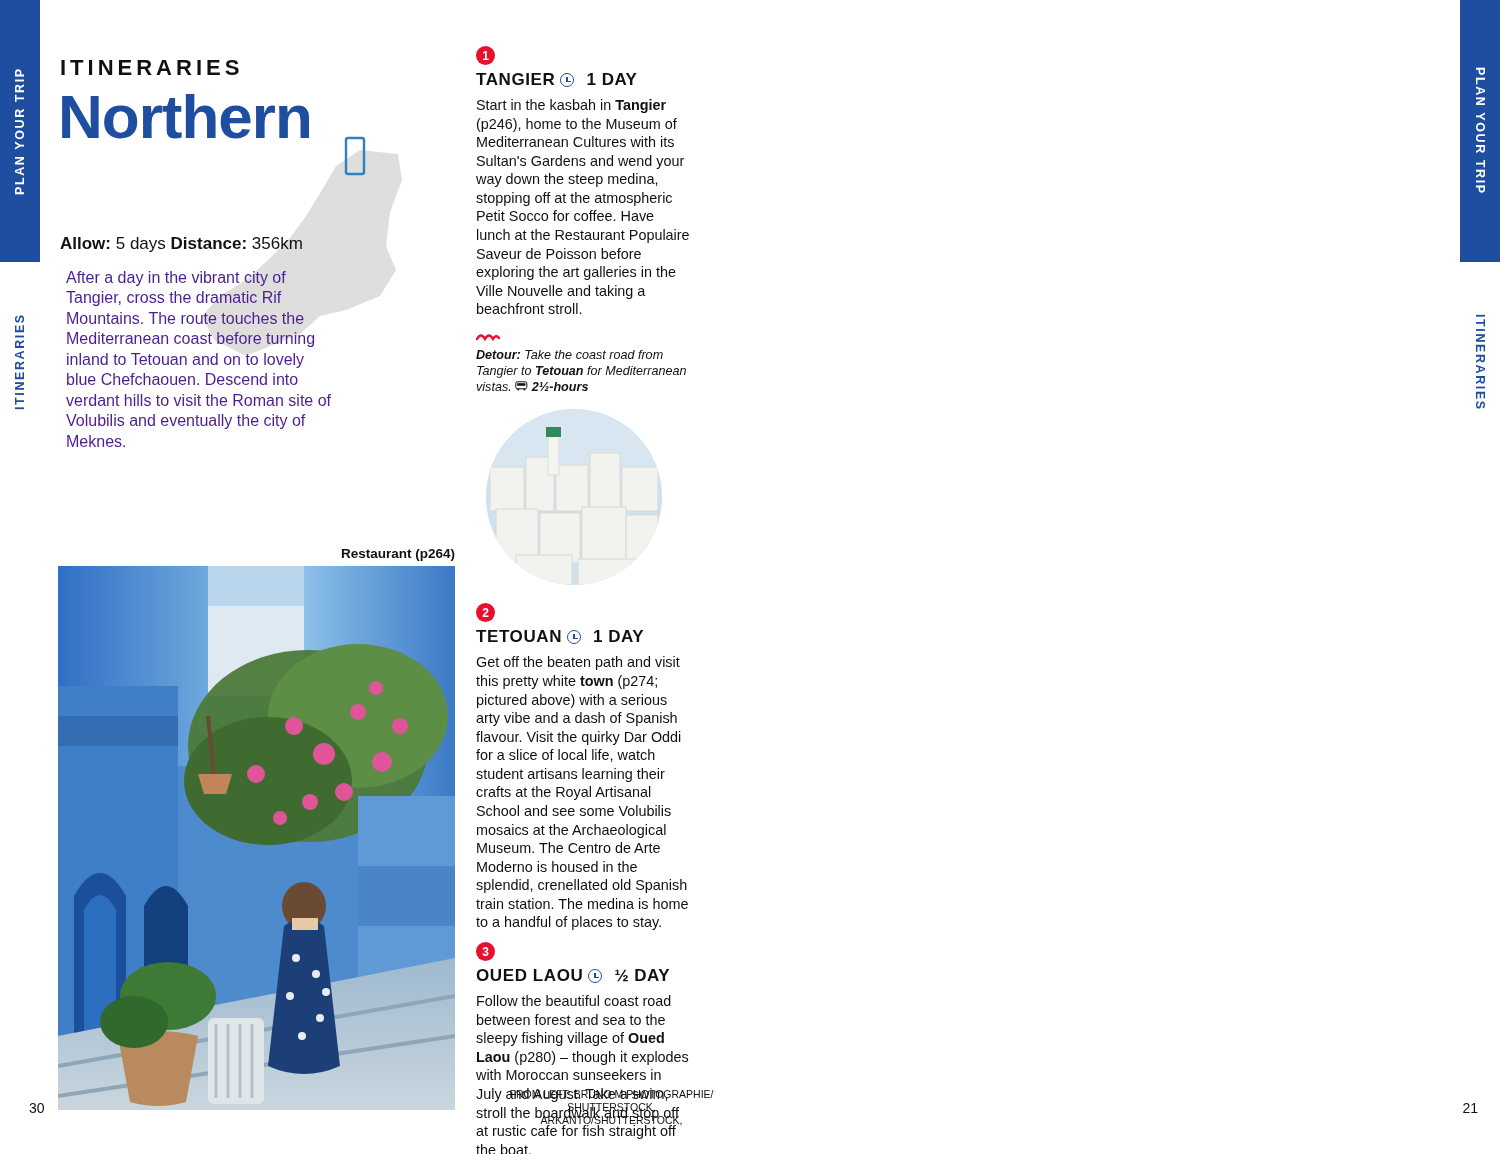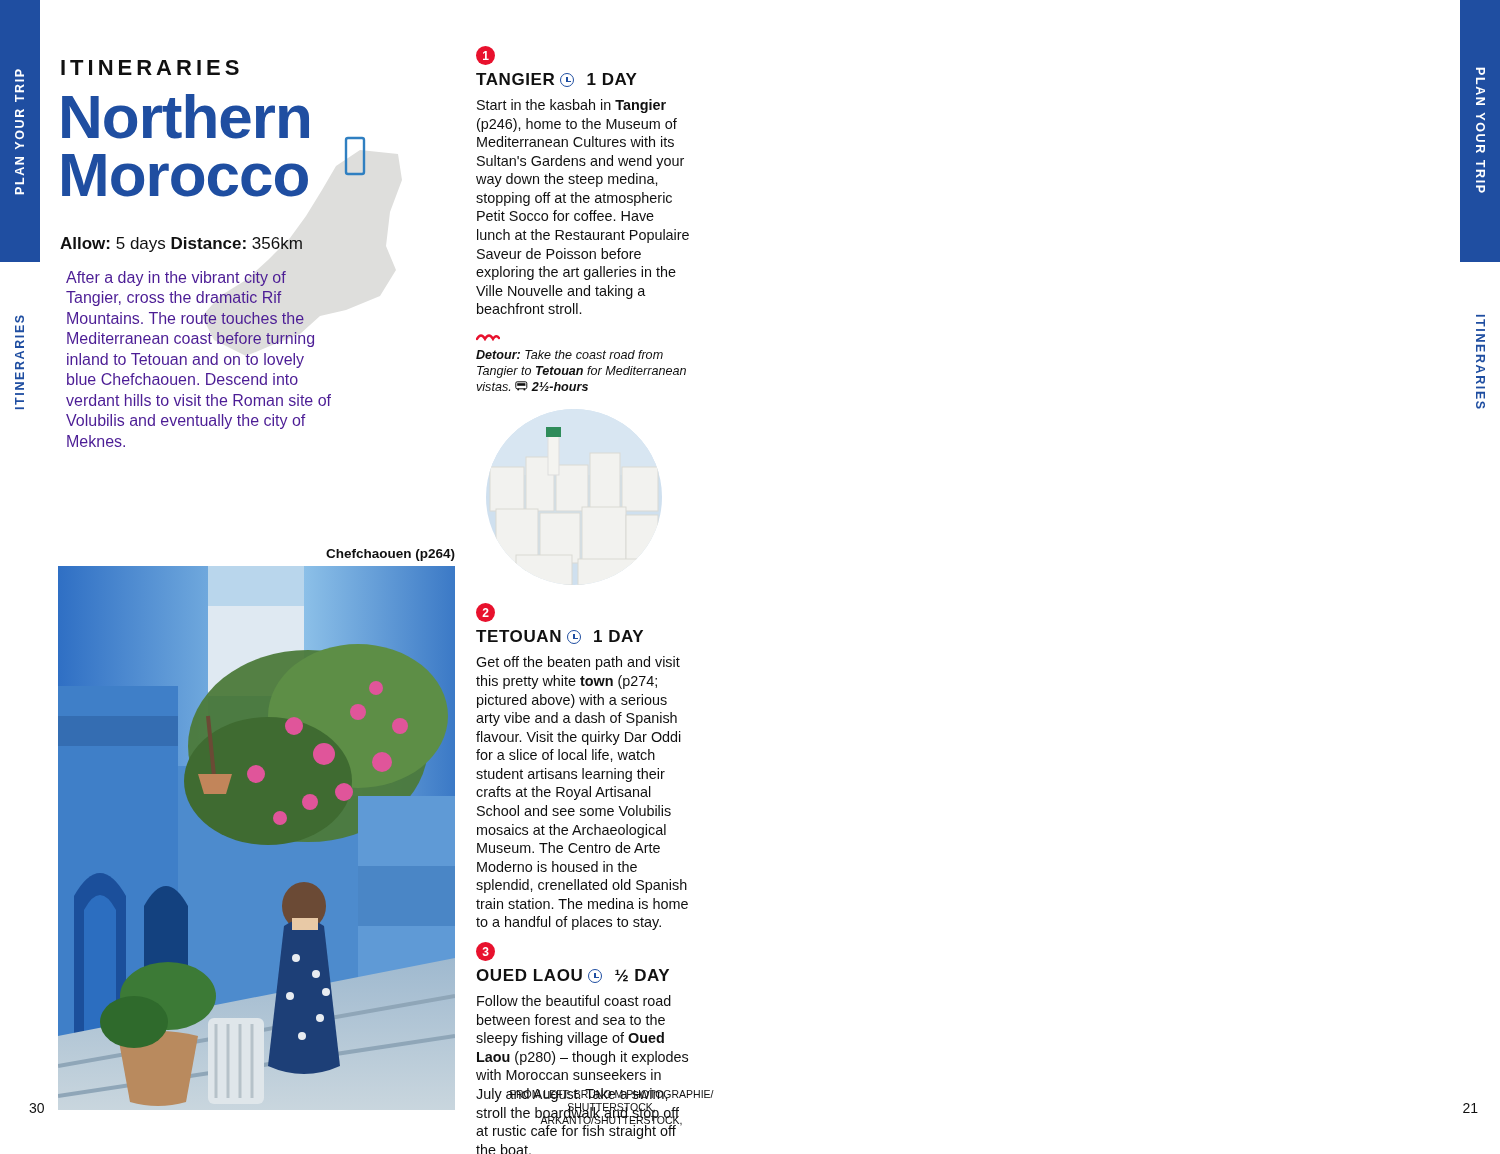--- a/index.html
+++ b/index.html
@@ -157,33 +157,32 @@
         <path d="M210 30 L248 34 L252 60 L240 92 L236 126 L246 150 L230 176 L196 190
                  L170 196 L150 214 L120 226 L96 236 L64 220 L52 196 L70 176 L96 160
                  L118 140 L140 118 L156 96 L172 70 L186 46 Z" fill="#dededc"></path>
         <rect x="196" y="18" width="18" height="36" fill="none" stroke="#2f7fc1" stroke-width="2.4" rx="2"></rect>
       </svg>
     </div>
 
     <div class="kicker">ITINERARIES</div>
     <div class="title">
       <div>Northern</div>
-      <div>Morocco</div>
     </div>
 
     <div class="allow">
       <b>Allow:</b>
       <span>5 days</span>
       <b>Distance:</b>
       <span>356km</span>
     </div>
 
     <div class="intro">After a day in the vibrant city of Tangier, cross the dramatic Rif Mountains. The route touches the Mediterranean coast before turning inland to Tetouan and on to lovely blue Chefchaouen. Descend into verdant hills to visit the Roman site of Volubilis and eventually the city of Meknes.</div>
 
-    <div class="credit-chef">Chefchaouen (p264)</div>
+    <div class="credit-chef">Restaurant (p264)</div>
 
     <div class="photo-main">
       <svg width="397" height="544" viewBox="0 0 397 544" preserveAspectRatio="none">
         <defs>
           <linearGradient id="wallL" x1="0" y1="0" x2="1" y2="0">
             <stop offset="0" stop-color="#2f6fc4"></stop>
               <stop offset="1" stop-color="#6fa8dd"></stop>
           </linearGradient>
           <linearGradient id="wallR" x1="0" y1="0" x2="1" y2="0">
             <stop offset="0" stop-color="#8cc0e8"></stop>

